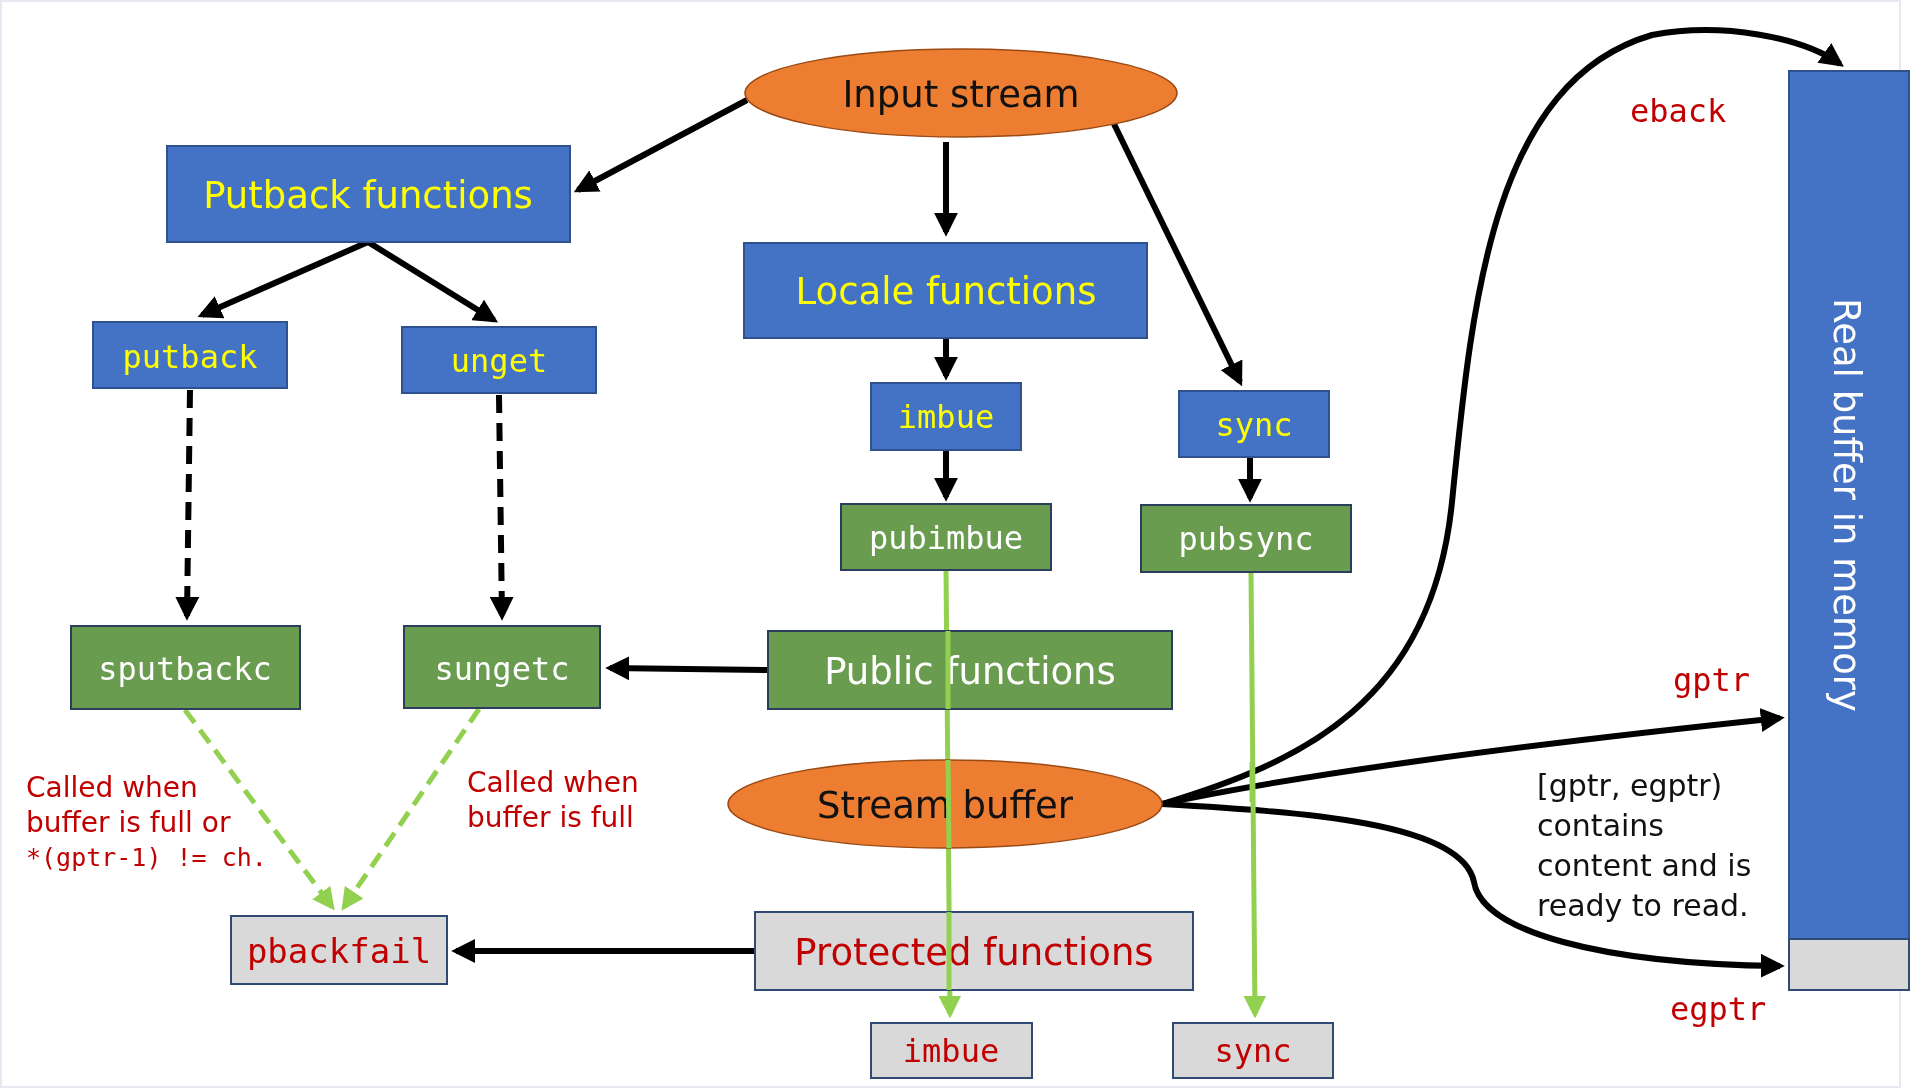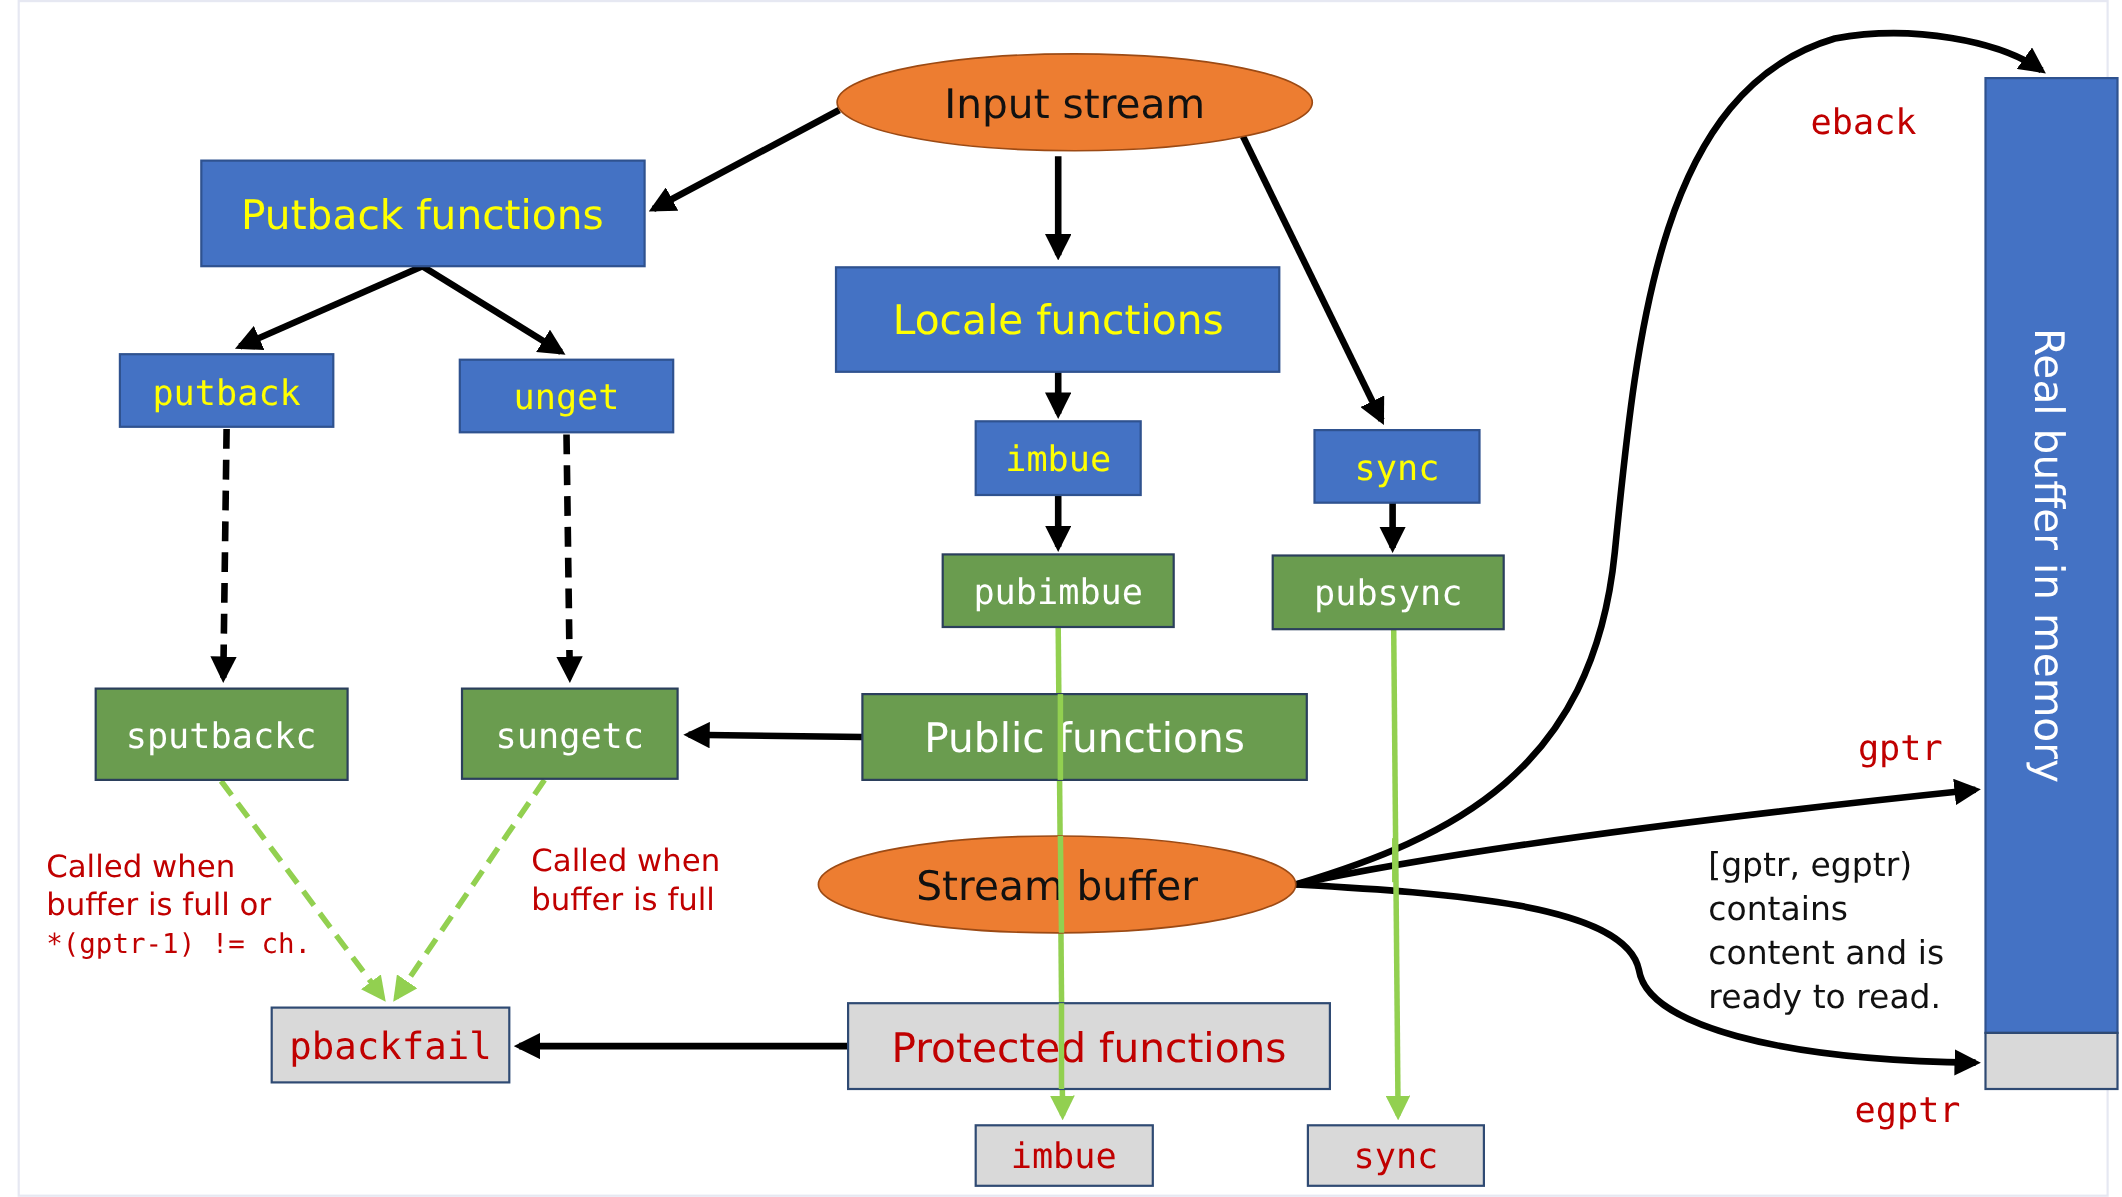--- a/index.html
+++ b/index.html
@@ -1,17 +1,17 @@
 <!DOCTYPE html>
 <html><head>
 <meta charset="utf-8">
 <style>
   html, body { margin: 0; padding: 0; background: #ffffff; }
   body { width: 1929px; height: 1088px; overflow: hidden; }
-  #stage { position: absolute; left: 16px; top: 0; width: 1901px; height: 1088px;
+  #stage { position: absolute; left: 0; top: 0; width: 1901px; height: 1088px;
            border: 2px solid #e6e8f2; box-sizing: border-box; }
   svg { position: absolute; left: 0; top: 0; }
   .sans { font-family: "DejaVu Sans", sans-serif; }
   .mono { font-family: "DejaVu Sans Mono", monospace; }
   .box-blue { fill: #4472c4; stroke: #2f528f; stroke-width: 2; }
   .box-green { fill: #6a9c4f; stroke: #2b3f5c; stroke-width: 2; }
   .box-gray { fill: #d9d9d9; stroke: #2f4a73; stroke-width: 2; }
   .ell { fill: #ed7d31; stroke: #9c4a14; stroke-width: 1.5; }
   .t-yellow { fill: #ffff00; }
   .t-white { fill: #ffffff; }

